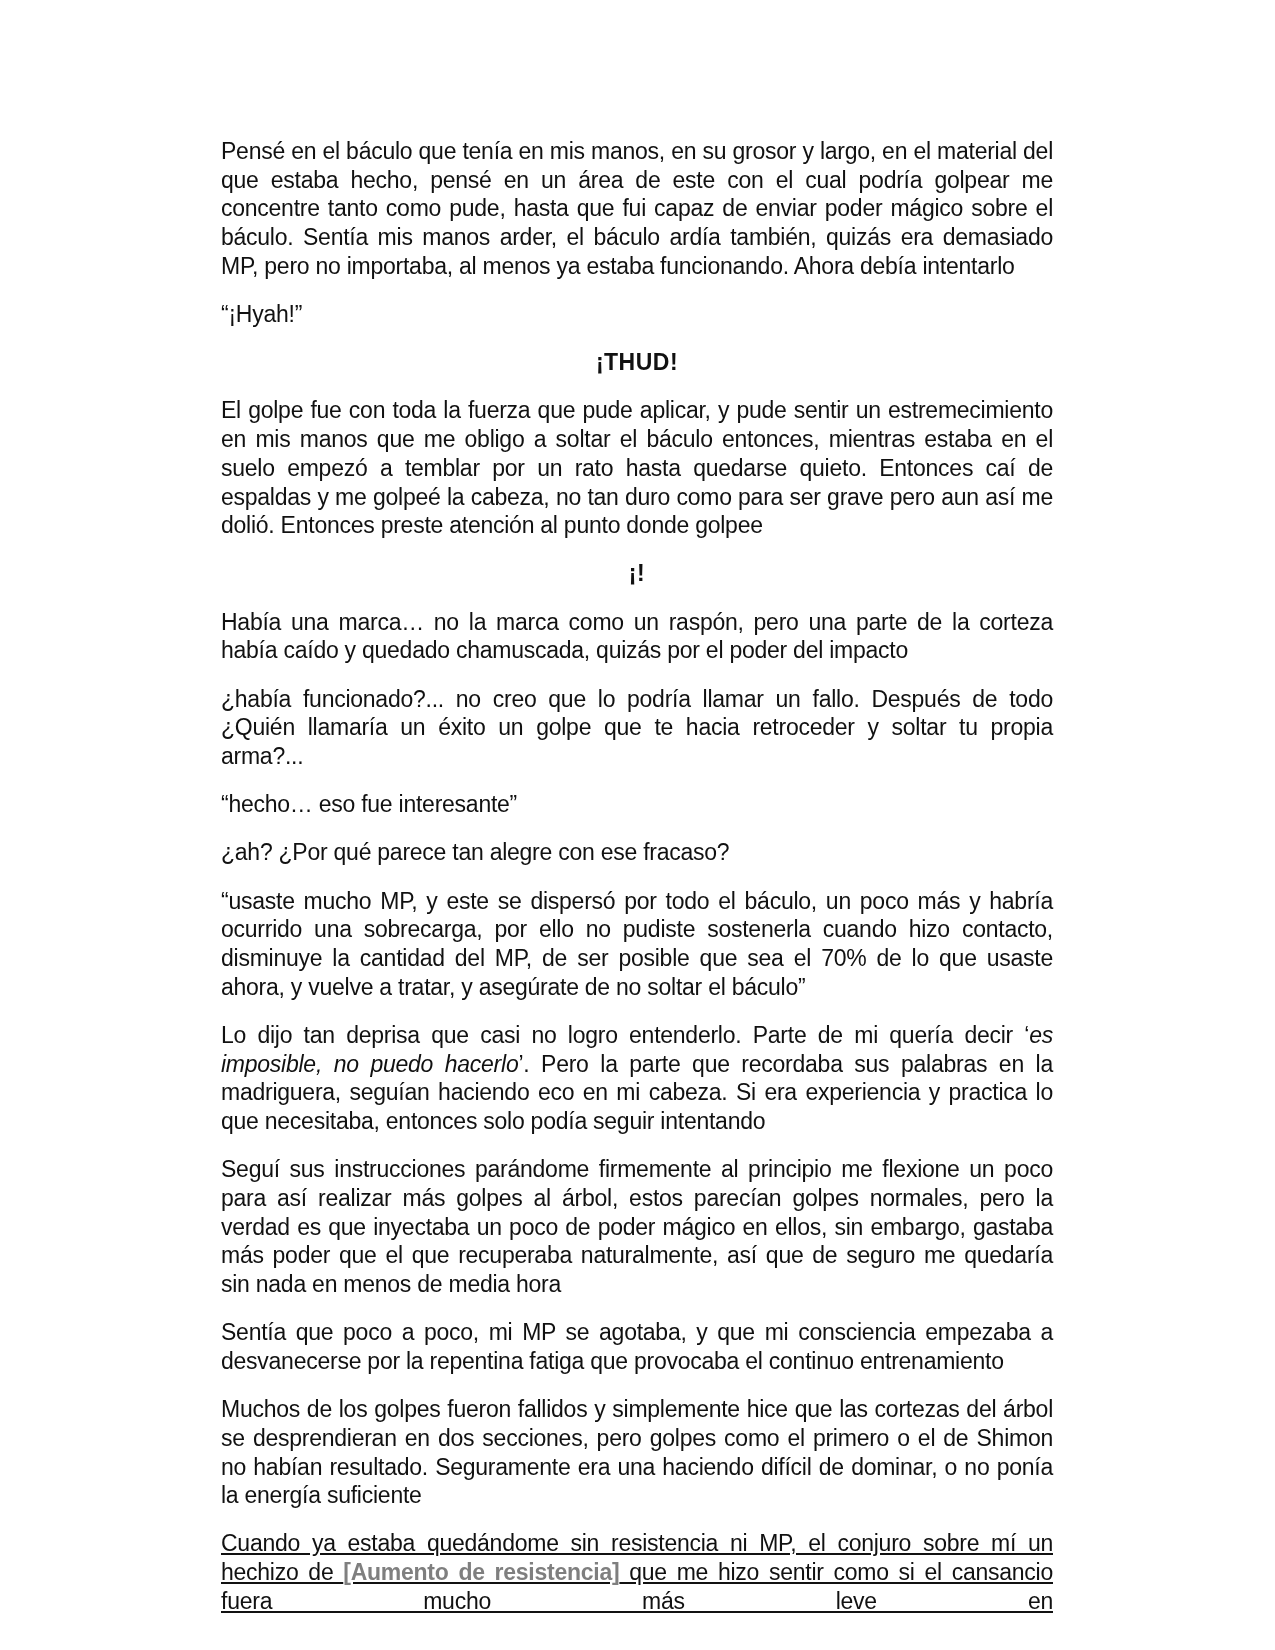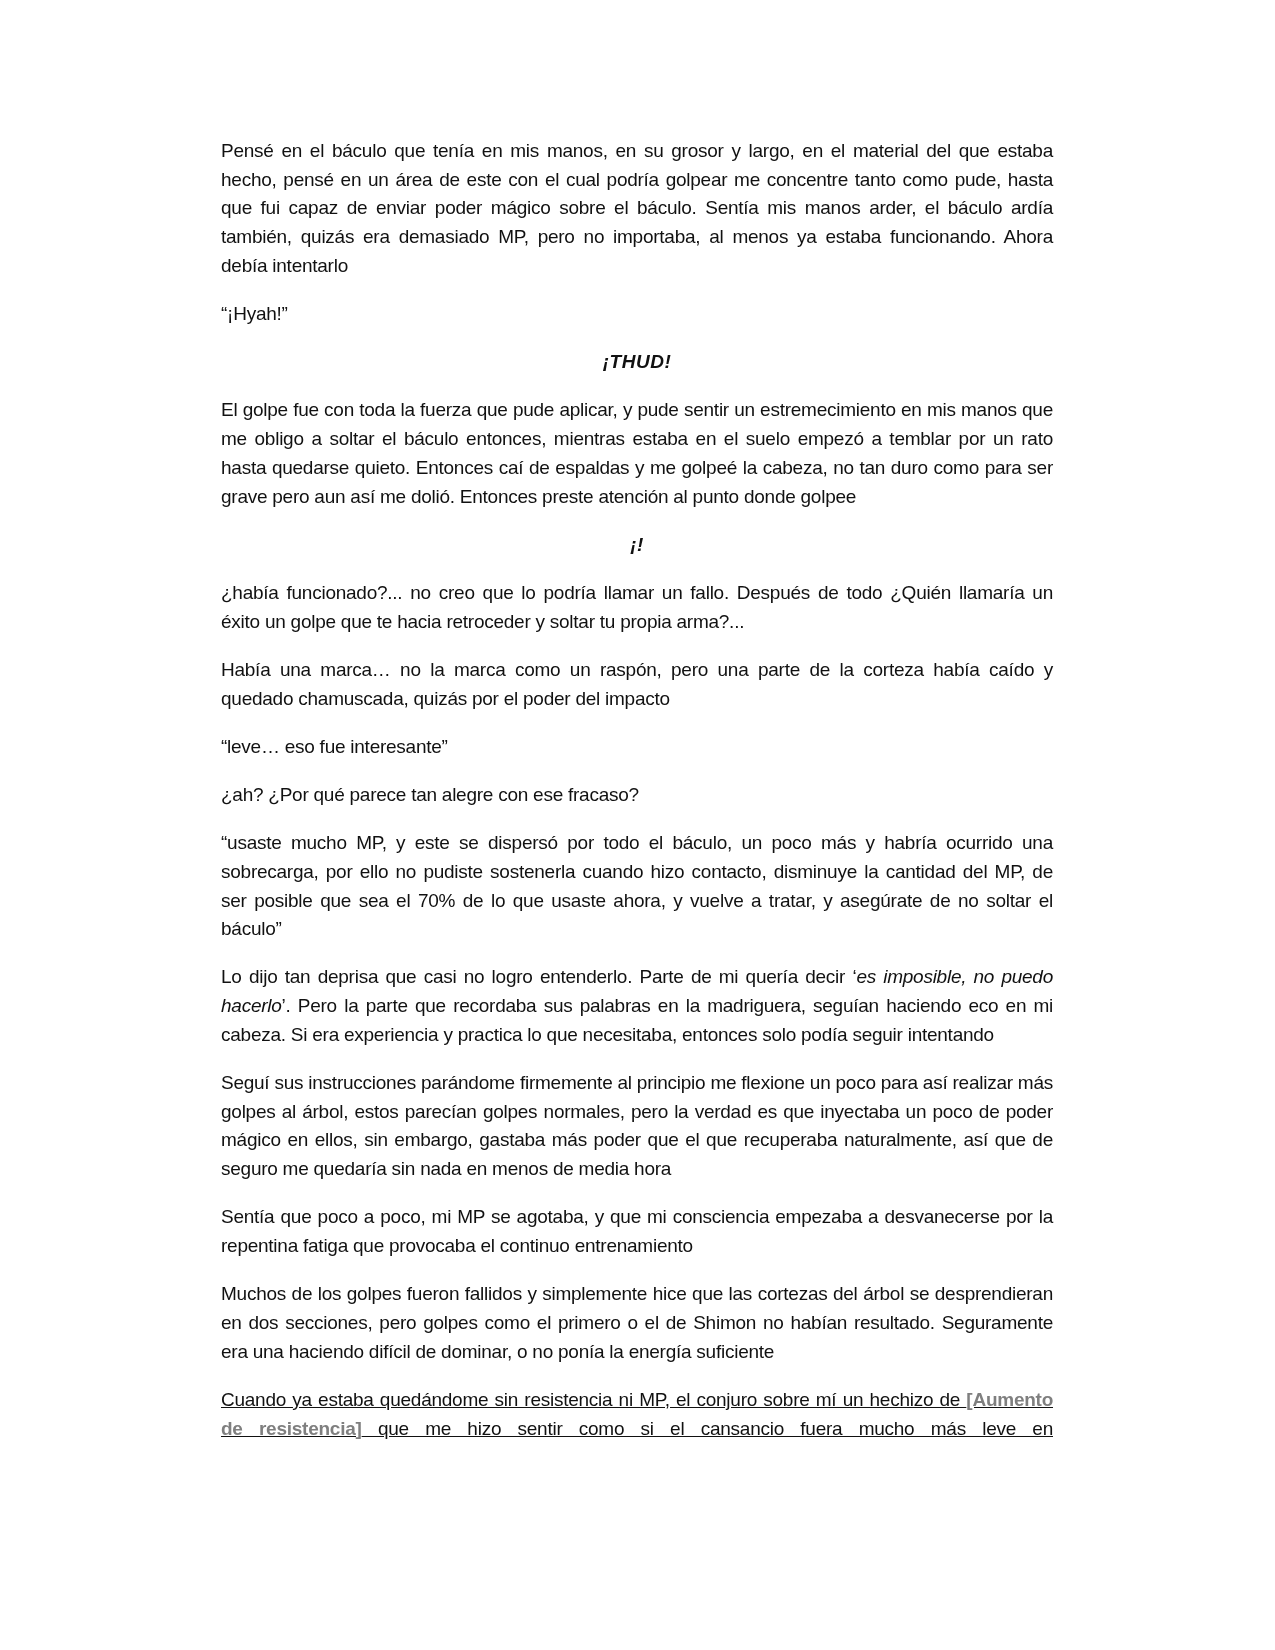--- a/index.html
+++ b/index.html
@@ -3,49 +3,48 @@
 <meta charset="utf-8">
 <style>
   html, body { margin: 0; padding: 0; background: #ffffff; }
   body { width: 1275px; height: 1650px; position: relative; overflow: hidden; }
   .page {
     position: absolute;
     left: 221px;
     top: 137px;
     width: 832px;
     font-family: "Liberation Sans", sans-serif;
-    font-size: 19px;
+    font-size: 23px;
     line-height: 28.7px;
     color: #111111;
     letter-spacing: -0.25px;
   }
   .p { margin: 0 0 19.5px 0; text-align: justify; text-align-last: left; }
   .p.nojust { text-align: left; }
   .sfx {
     text-align: center;
     font-weight: bold;
-    font-style: italic;
     margin: 0 0 19.5px 0;
     letter-spacing: 0.5px;
   }
   .ital { font-style: italic; }
   .skill { color: #7f7f7f; font-weight: bold; }
 </style>
 </head>
 <body>
 
 <div class="page">
   <p class="p">Pensé en el báculo que tenía en mis manos, en su grosor y largo, en el material del que estaba hecho, pensé en un área de este con el cual podría golpear me concentre tanto como pude, hasta que fui capaz de enviar poder mágico sobre el báculo. Sentía mis manos arder, el báculo ardía también, quizás era demasiado MP, pero no importaba, al menos ya estaba funcionando. Ahora debía intentarlo</p>
   <p class="p nojust">“¡Hyah!”</p>
   <p class="sfx">¡THUD!</p>
   <p class="p">El golpe fue con toda la fuerza que pude aplicar, y pude sentir un estremecimiento en mis manos que me obligo a soltar el báculo entonces, mientras estaba en el suelo empezó a temblar por un rato hasta quedarse quieto. Entonces caí de espaldas y me golpeé la cabeza, no tan duro como para ser grave pero aun así me dolió. Entonces preste atención al punto donde golpee</p>
   <p class="sfx">¡!</p>
+  <p class="p">Había una marca… no la marca como un raspón, pero una parte de la corteza había caído y quedado chamuscada, quizás por el poder del impacto</p>
   <p class="p">¿había funcionado?... no creo que lo podría llamar un fallo. Después de todo ¿Quién llamaría un éxito un golpe que te hacia retroceder y soltar tu propia arma?...</p>
-  <p class="p">Había una marca… no la marca como un raspón, pero una parte de la corteza había caído y quedado chamuscada, quizás por el poder del impacto</p>
-  <p class="p nojust">“leve… eso fue interesante”</p>
+  <p class="p nojust">“hecho… eso fue interesante”</p>
   <p class="p nojust">¿ah? ¿Por qué parece tan alegre con ese fracaso?</p>
   <p class="p">“usaste mucho MP, y este se dispersó por todo el báculo, un poco más y habría ocurrido una sobrecarga, por ello no pudiste sostenerla cuando hizo contacto, disminuye la cantidad del MP, de ser posible que sea el 70% de lo que usaste ahora, y vuelve a tratar, y asegúrate de no soltar el báculo”</p>
   <p class="p">
     <span>Lo dijo tan deprisa que casi no logro entenderlo. Parte de mi quería decir ‘</span><span class="ital">es imposible, no puedo hacerlo</span><span>’. Pero la parte que recordaba sus palabras en la madriguera, seguían haciendo eco en mi cabeza. Si era experiencia y practica lo que necesitaba, entonces solo podía seguir intentando</span>
   </p>
   <p class="p">Seguí sus instrucciones parándome firmemente al principio me flexione un poco para así realizar más golpes al árbol, estos parecían golpes normales, pero la verdad es que inyectaba un poco de poder mágico en ellos, sin embargo, gastaba más poder que el que recuperaba naturalmente, así que de seguro me quedaría sin nada en menos de media hora</p>
   <p class="p">Sentía que poco a poco, mi MP se agotaba, y que mi consciencia empezaba a desvanecerse por la repentina fatiga que provocaba el continuo entrenamiento</p>
   <p class="p">Muchos de los golpes fueron fallidos y simplemente hice que las cortezas del árbol se desprendieran en dos secciones, pero golpes como el primero o el de Shimon no habían resultado. Seguramente era una haciendo difícil de dominar, o no ponía la energía suficiente</p>
   <p class="p" style="text-align-last: justify; text-decoration: underline;">
     <span>Cuando ya estaba quedándome sin resistencia ni MP, el conjuro sobre mí un hechizo de </span><span class="skill">[Aumento de resistencia]</span><span> que me hizo sentir como si el cansancio fuera mucho más leve en</span>

